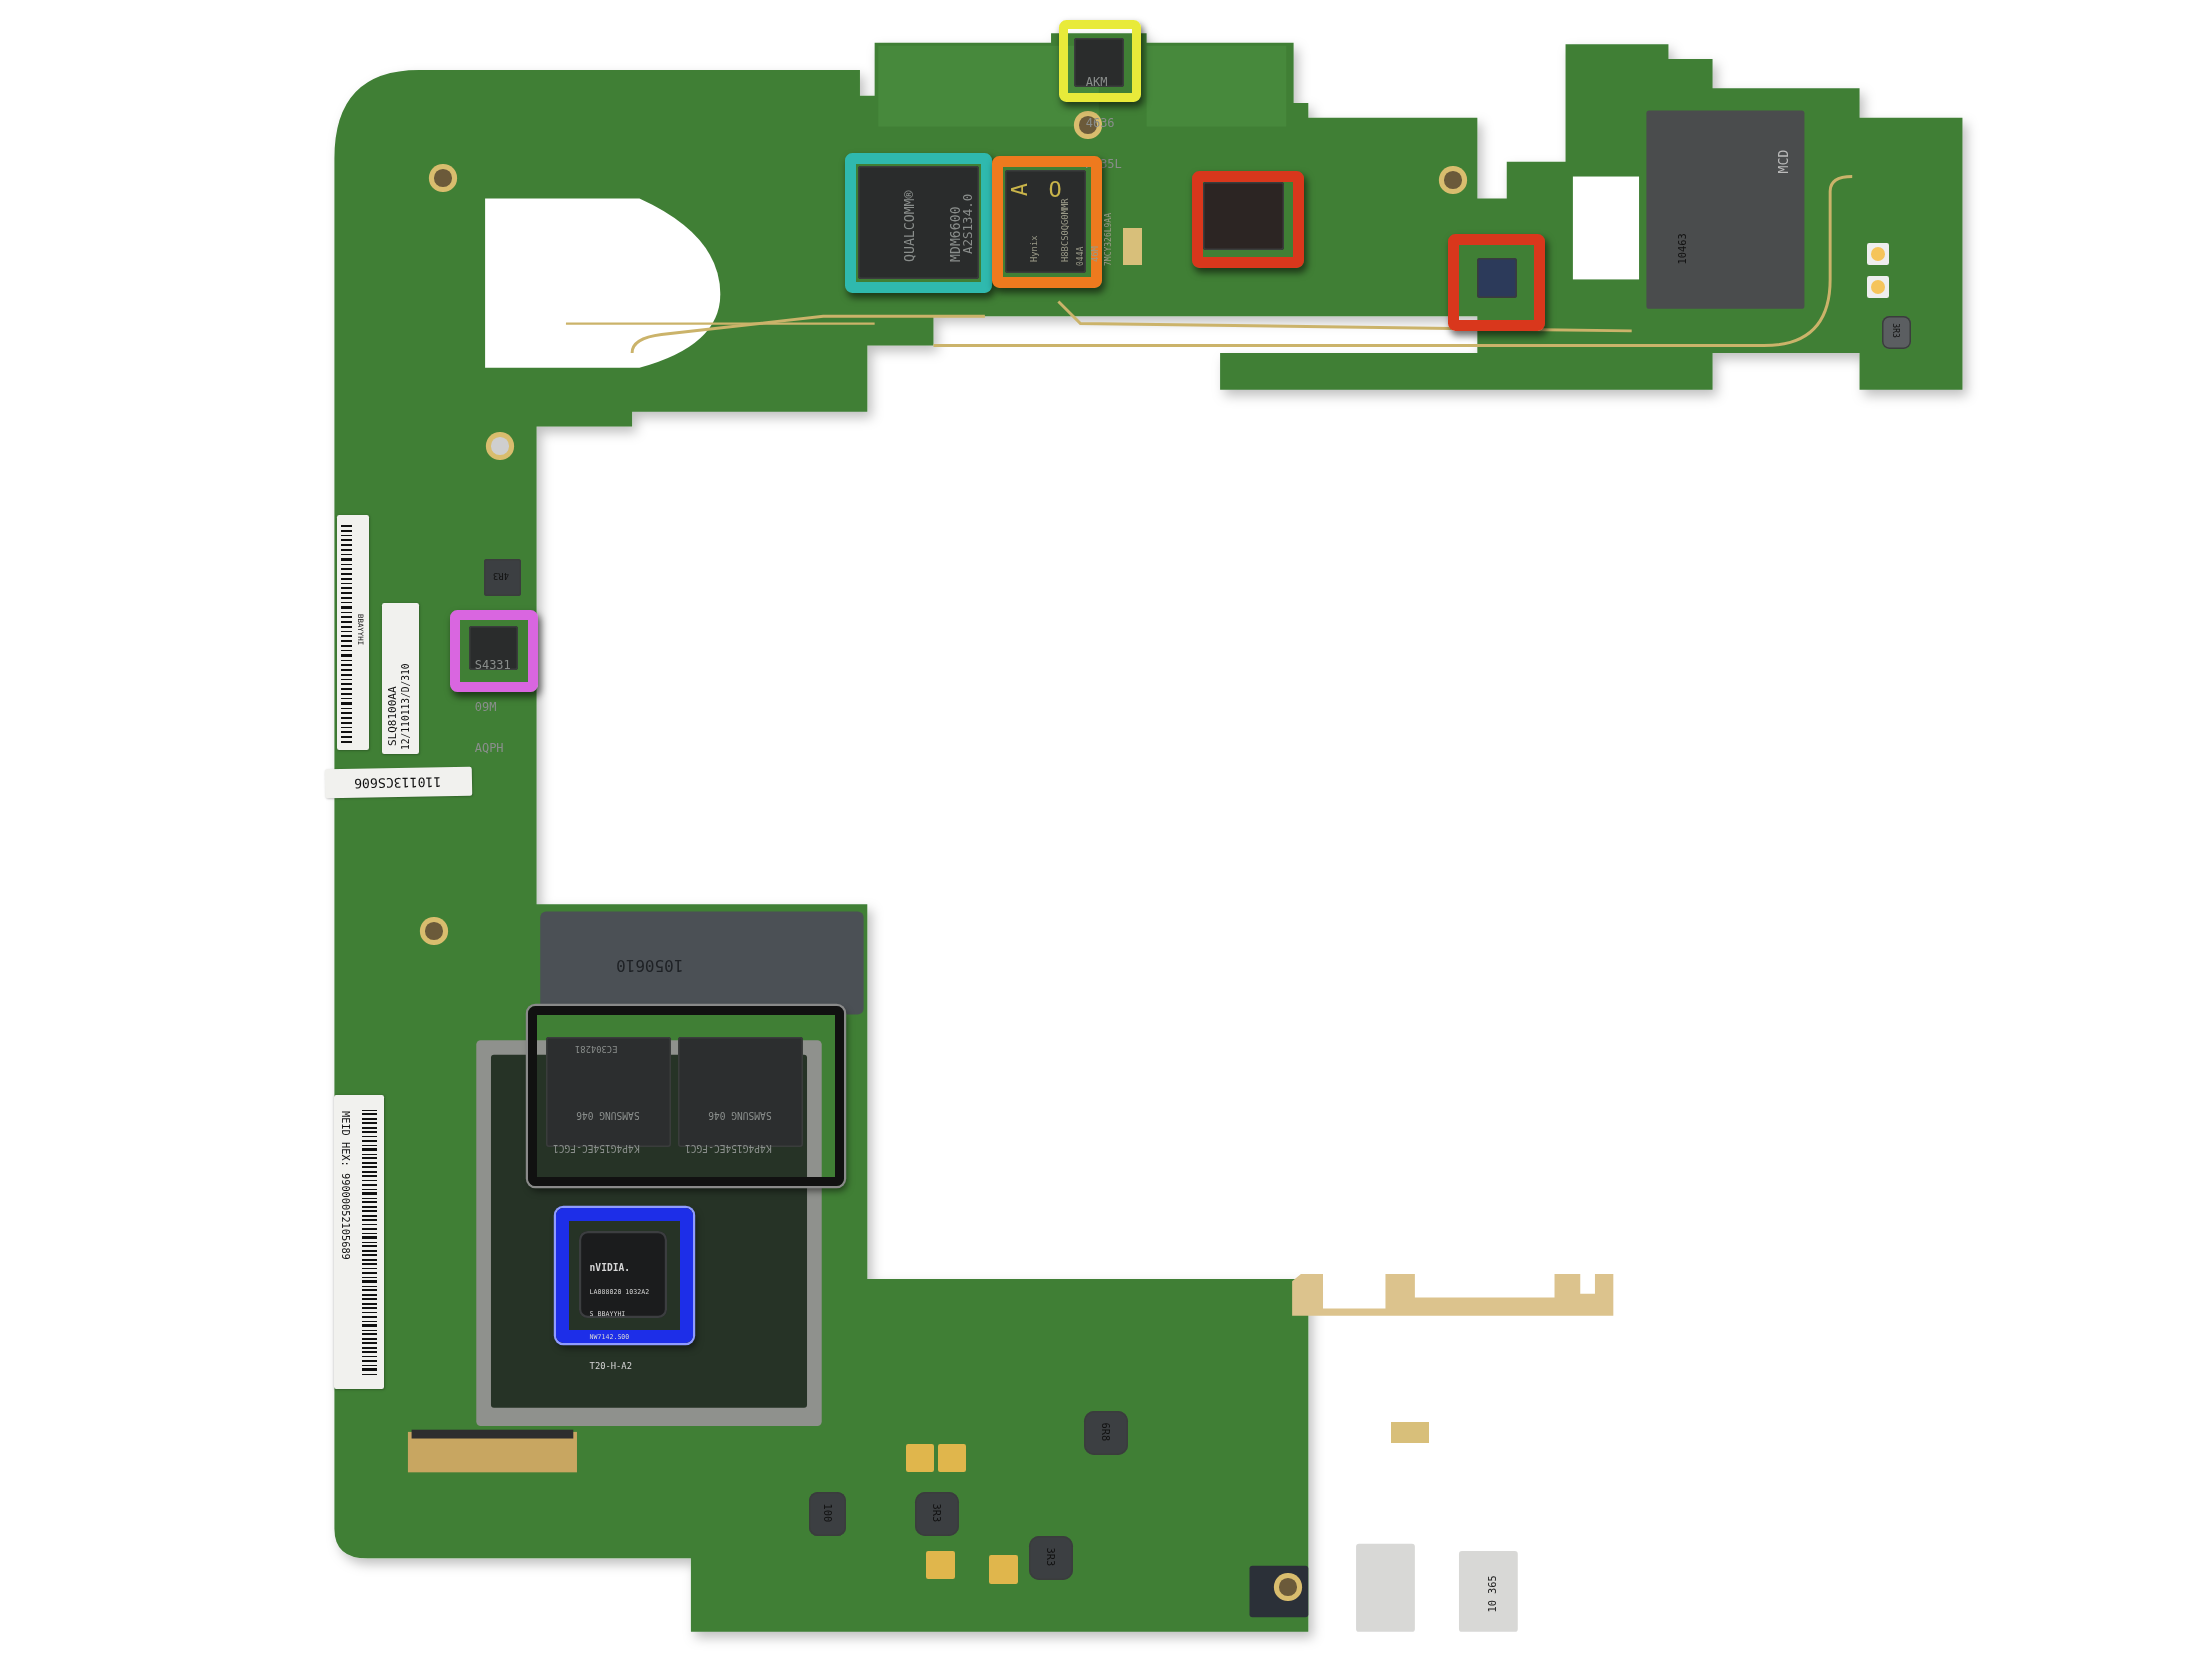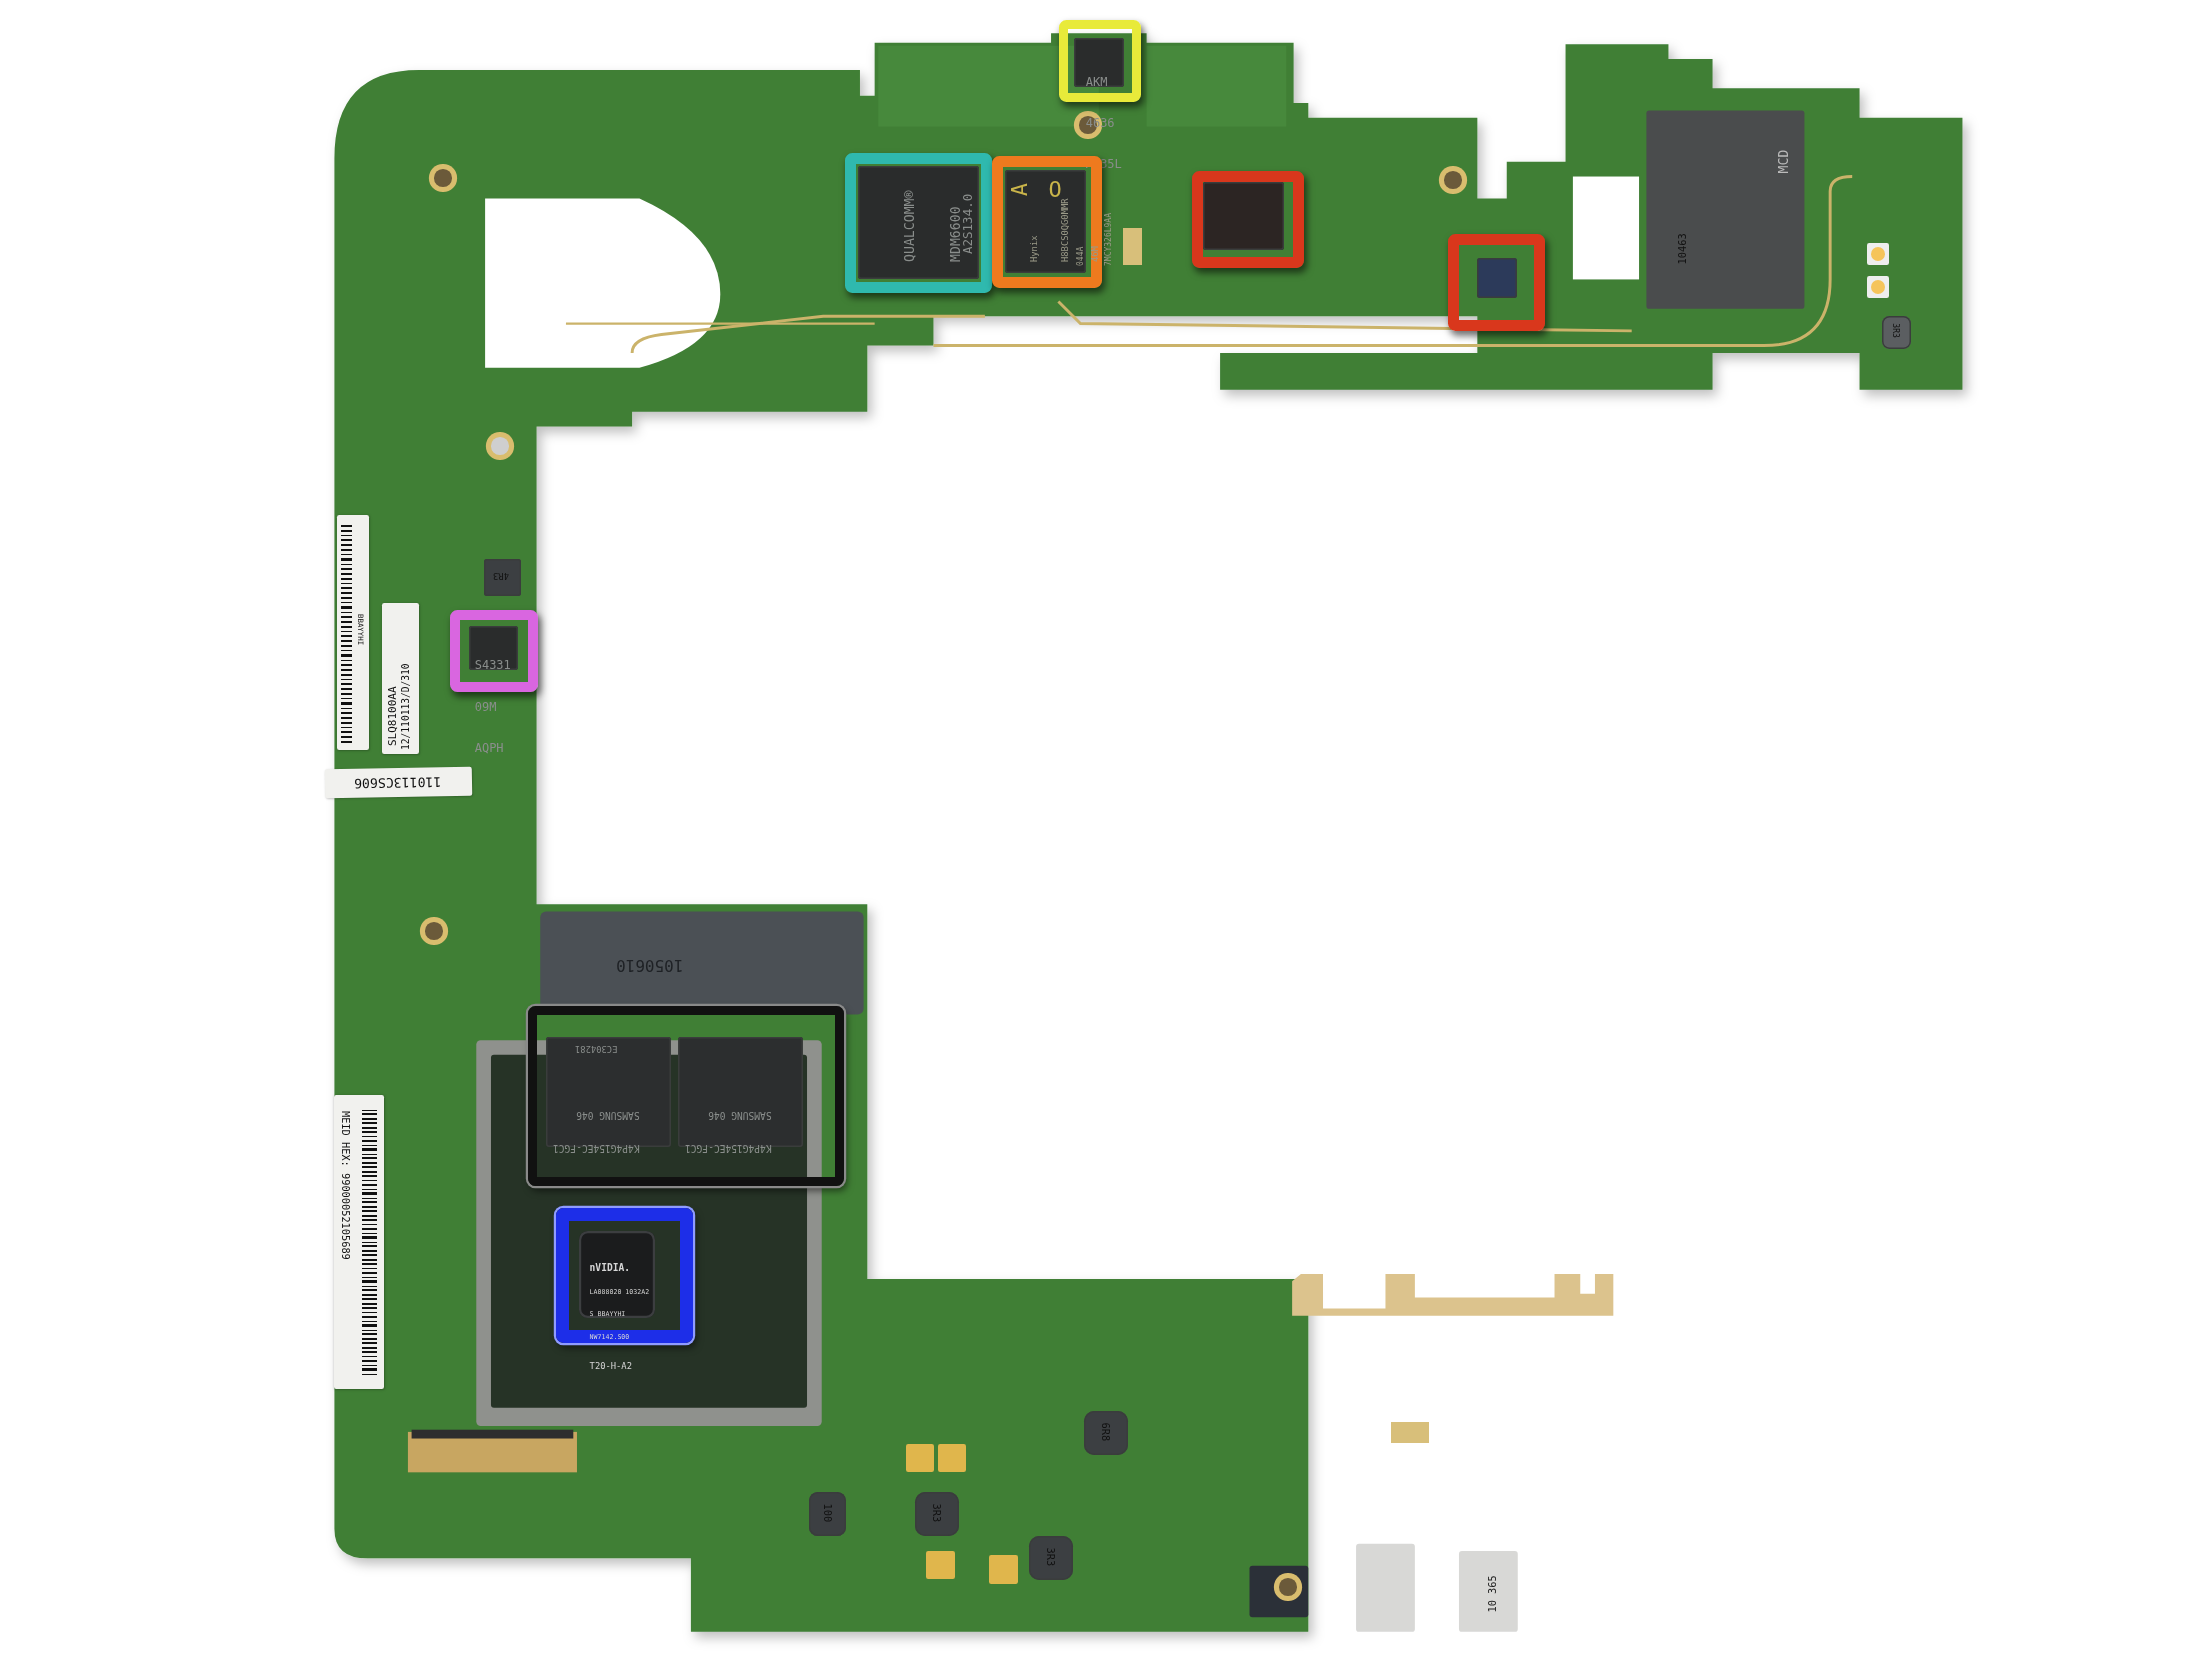--- a/index.html
+++ b/index.html
@@ -140,21 +140,21 @@
     </div>
     <div class="chip" style="left:141px;top:22px;width:125px;height:110px;background:#2c2e2f;">
       <div class="chiptext" style="left:7.4px;top:51px;font-size:9.6px;transform:rotate(180deg);">
         <div>K4P4G154EC-FGC1</div>
         <div>SAMSUNG 046</div>
       </div>
     </div>
   </div>
 
   <div class="hl" style="left:556px;top:1208px;width:137px;height:135px;border:13.2px solid #1d2ee8;box-shadow:0 0 0 2.2px #8f9bff, 2.9px 4.4px 7.4px rgba(0,0,0,0.5);">
-    <div class="chip" style="left:10.3px;top:10.3px;width:76px;height:87px;background:#1b1c1d;border-radius:8.8px;box-shadow: inset 0 0 0 2.2px #3c3e40;">
+    <div class="chip" style="left:10.3px;top:10.3px;width:88px;height:87px;background:#1b1c1d;border-radius:8.8px;box-shadow: inset 0 0 0 2.2px #3c3e40;">
       <div class="chiptext" style="left:10.3px;top:16px;font-size:6.6px;color:#d6d6d6;">
         <div style="font-size:9.6px;font-weight:bold;">nVIDIA.</div>
         <div>LA088020 1032A2</div>
         <div>S BBAYYHI</div>
         <div>NW7142.S00</div>
         <div style="font-size:8.8px;margin-top:4.4px;">T20-H-A2</div>
       </div>
     </div>
   </div>
 

